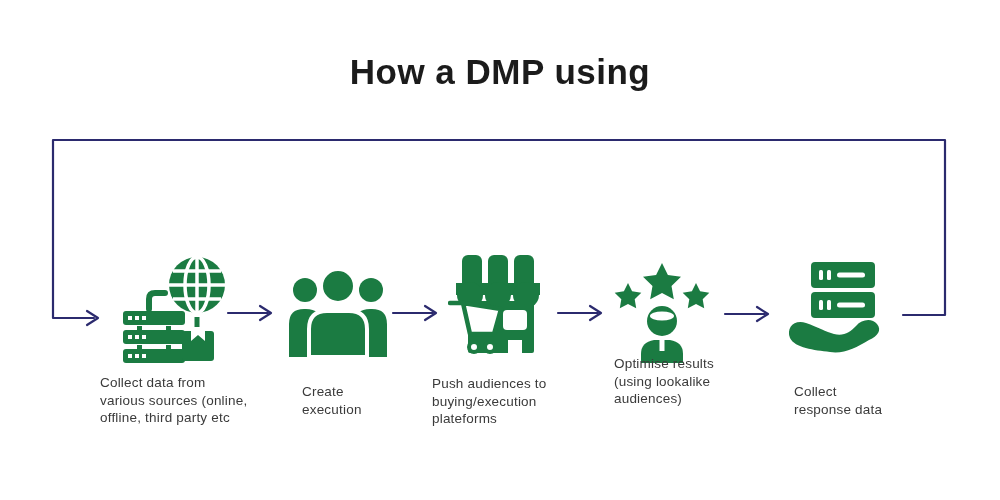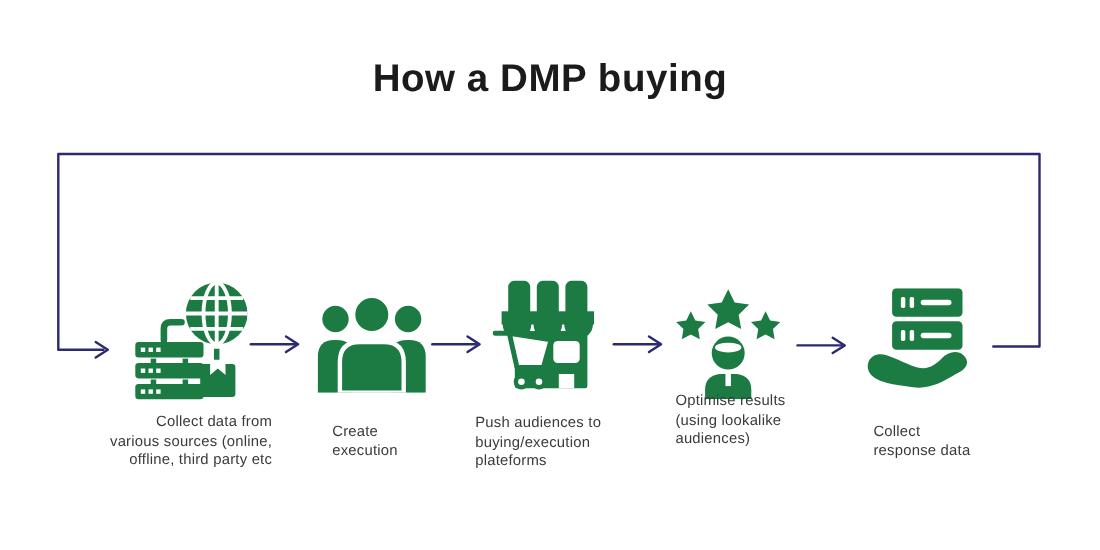--- a/index.html
+++ b/index.html
@@ -29,36 +29,36 @@
   .icon { position: absolute; }
   .step-label {
     position: absolute;
     font-size: 13.5px;
     line-height: 17.5px;
     letter-spacing: 0.2px;
     color: #3a3a3a;
     white-space: pre-line;
   }
   .i1 { left: 115px; top: 253px; }
-  .l1 { left: 100px; top: 374px; text-align: right; }
+  .l1 { left: 100px; top: 374px; }
   .i2 { left: 287px; top: 267px; }
   .l2 { left: 302px; top: 383px; }
   .i3 { left: 448px; top: 255px; }
   .l3 { left: 432px; top: 375px; }
   .i4 { left: 612px; top: 258px; }
   .l4 { left: 614px; top: 355px; }
   .i5 { left: 786px; top: 262px; }
   .l5 { left: 794px; top: 383px; }
 </style>
 </head>
 <body>
 
 <div class="canvas">
 
-  <h1 class="title">How a DMP buying</h1>
+  <h1 class="title">How a DMP using</h1>
 
   <svg class="flow-lines" width="1000" height="500" viewBox="0 0 1000 500">
     <g stroke="#2b2a6e" stroke-width="2.2" fill="none" stroke-linecap="round" stroke-linejoin="round">
       <path d="M 903 315 H 945 V 140 H 53 V 318 H 94"></path>
       <path d="M 87 311 L 98 318 L 87 325"></path>
       <path d="M 228 313 H 268"></path>
       <path d="M 260 306 L 271 313 L 260 320"></path>
       <path d="M 393 313 H 433"></path>
       <path d="M 425 306 L 436 313 L 425 320"></path>
       <path d="M 558 313 H 598"></path>

